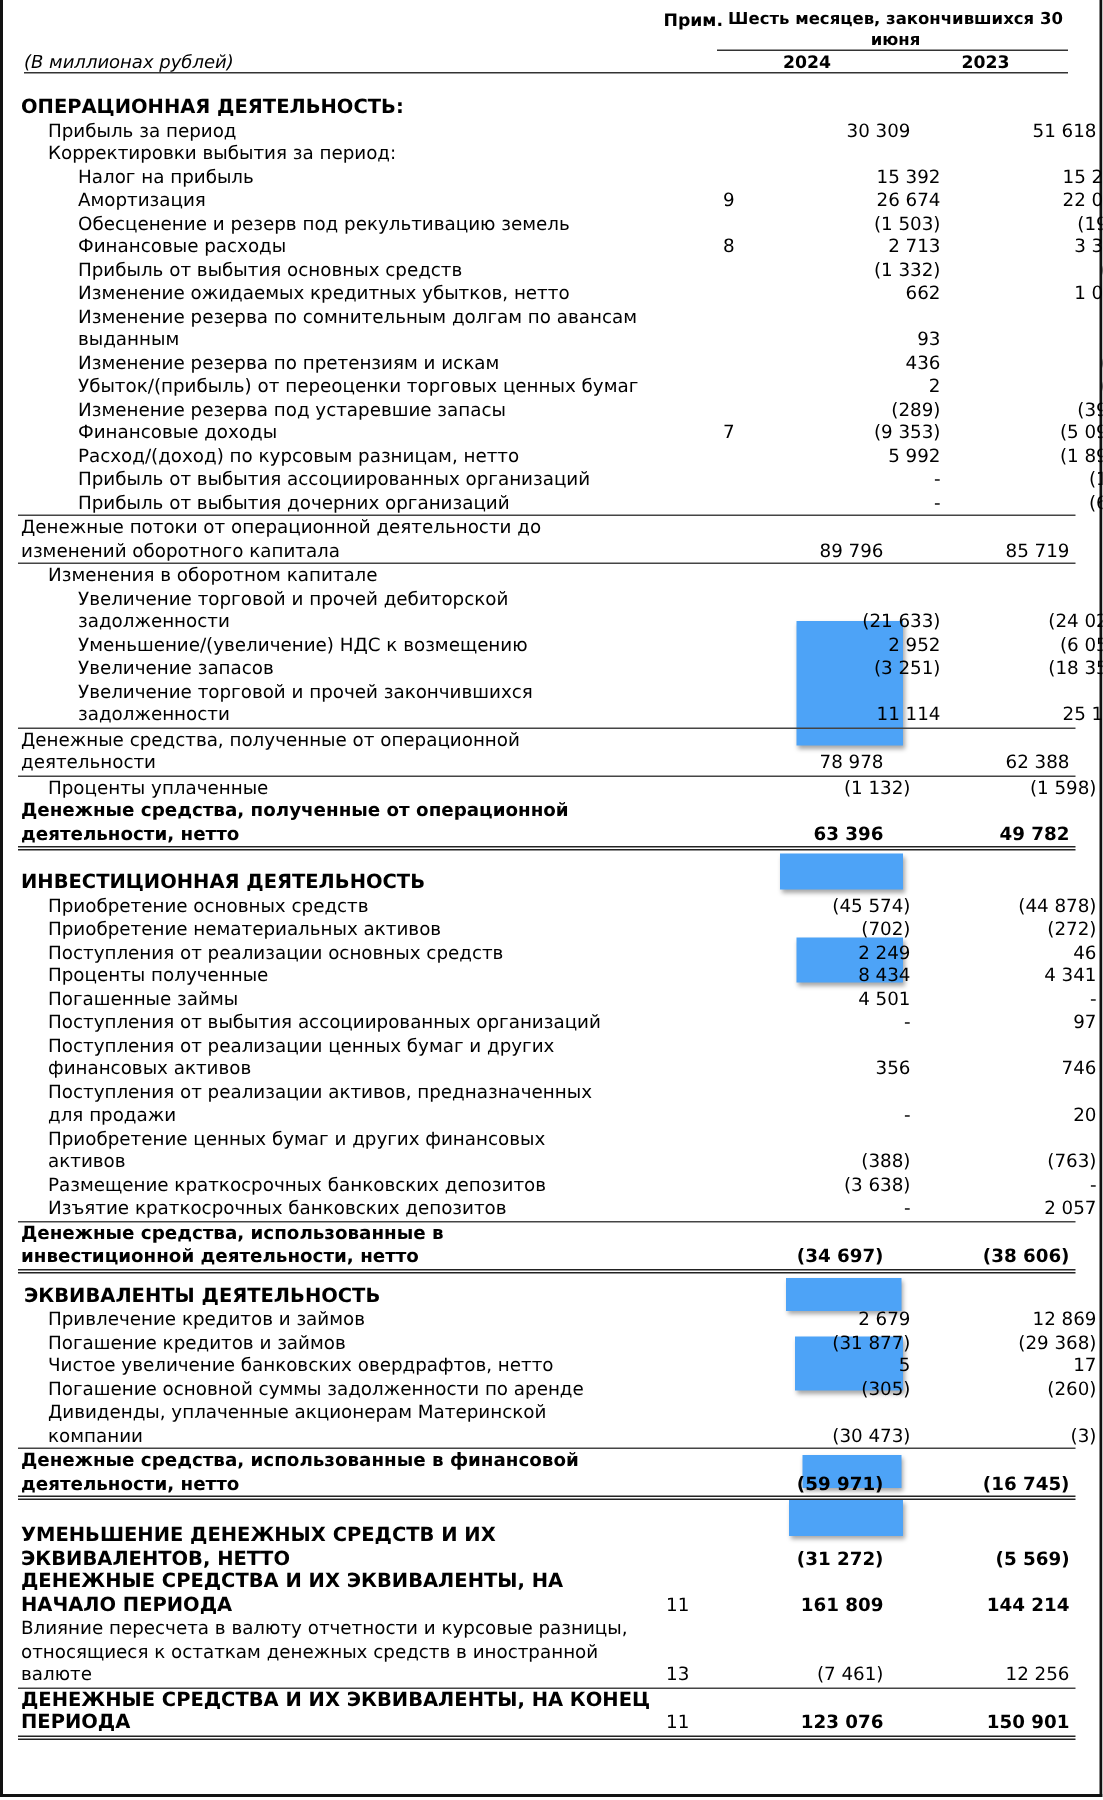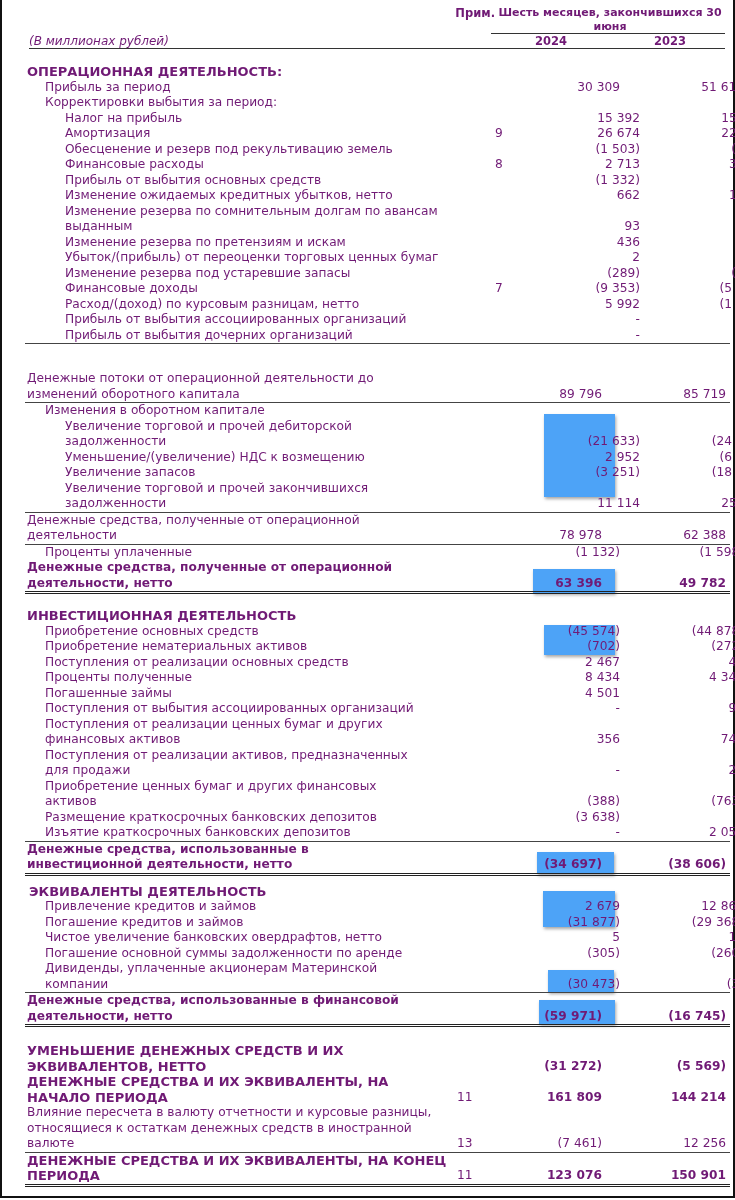--- a/index.html
+++ b/index.html
@@ -2,22 +2,22 @@
 <html><head>
 <meta charset="utf-8">
 <style>
   html, body { margin: 0; padding: 0; background: #ffffff; }
   body { width: 735px; height: 1200px; overflow: hidden; position: relative; }
   .frame {
     position: absolute; left: 0; top: 0; width: 731px; height: 1196px;
     border: 2px solid #111; border-top: none; box-sizing: content-box;
   }
   .page {
-    position: absolute; left: 25px; top: 0; width: 705px;
-    font-family: "DejaVu Sans", sans-serif; font-size: 12.2px; color: #701a75;
+    position: absolute; left: 12px; top: 0; width: 705px;
+    font-family: "DejaVu Sans", sans-serif; font-size: 12.2px; color: #000000;
   }
   .hdr { position: relative; height: 50px; }
   .hdr .prim { position: absolute; left: 420px; top: 6px; width: 50px; text-align: right; font-weight: bold; font-size: 11.5px; }
   .hdr .period { position: absolute; left: 470px; top: 6px; width: 230px; text-align: center; font-weight: bold; font-size: 11px; line-height: 14px; }
   .hdr .hline1 { position: absolute; left: 466px; top: 33px; width: 234px; border-top: 1.5px solid #333; }
   .hdr .units { position: absolute; left: 4px; top: 34px; font-style: italic; font-size: 12px; }
   .hdr .y1 { position: absolute; left: 470px; top: 34px; width: 112px; text-align: center; font-weight: bold; font-size: 11.5px; }
   .hdr .y2 { position: absolute; left: 590px; top: 34px; width: 110px; text-align: center; font-weight: bold; font-size: 11.5px; }
   .hdr .hline2 { position: absolute; left: 4px; top: 48px; width: 696px; border-top: 1.5px solid #333; }
   .row { position: relative; display: flex; align-items: flex-end; line-height: 15.5px; }
@@ -157,21 +157,21 @@
       <div class="v1">-</div>
       <div class="v2">(15)</div>
     </div>
   <div class="row ul">
       <div class="lbl i2">Прибыль от выбытия дочерних организаций</div>
       <div class="note"></div>
       <div class="v1">-</div>
       <div class="v2">(65)</div>
     </div>
   <div class="row ul">
-      <div class="lbl i0" style="width:380px; padding-right:50px;margin-top:27px;">Денежные потоки от операционной деятельности до изменений оборотного капитала</div>
+      <div class="lbl i0" style="width:380px; padding-right:50px;">Денежные потоки от операционной деятельности до изменений оборотного капитала</div>
       <div class="note"></div>
       <div class="v1">89 796</div>
       <div class="v2">85 719</div>
     </div>
   <div class="row">
       <div class="lbl i1">Изменения в оборотном капитале</div>
       <div class="note"></div>
       <div class="v1"></div>
       <div class="v2"></div>
     </div>
@@ -229,21 +229,21 @@
     </div>
   <div class="row">
       <div class="lbl i1">Приобретение нематериальных активов</div>
       <div class="note"></div>
       <div class="v1">(702)</div>
       <div class="v2">(272)</div>
     </div>
   <div class="row">
       <div class="lbl i1">Поступления от реализации основных средств</div>
       <div class="note"></div>
-      <div class="v1">2 467</div>
+      <div class="v1">2 249</div>
       <div class="v2">46</div>
     </div>
   <div class="row">
       <div class="lbl i1">Проценты полученные</div>
       <div class="note"></div>
       <div class="v1">8 434</div>
       <div class="v2">4 341</div>
     </div>
   <div class="row">
       <div class="lbl i1">Погашенные займы</div>

